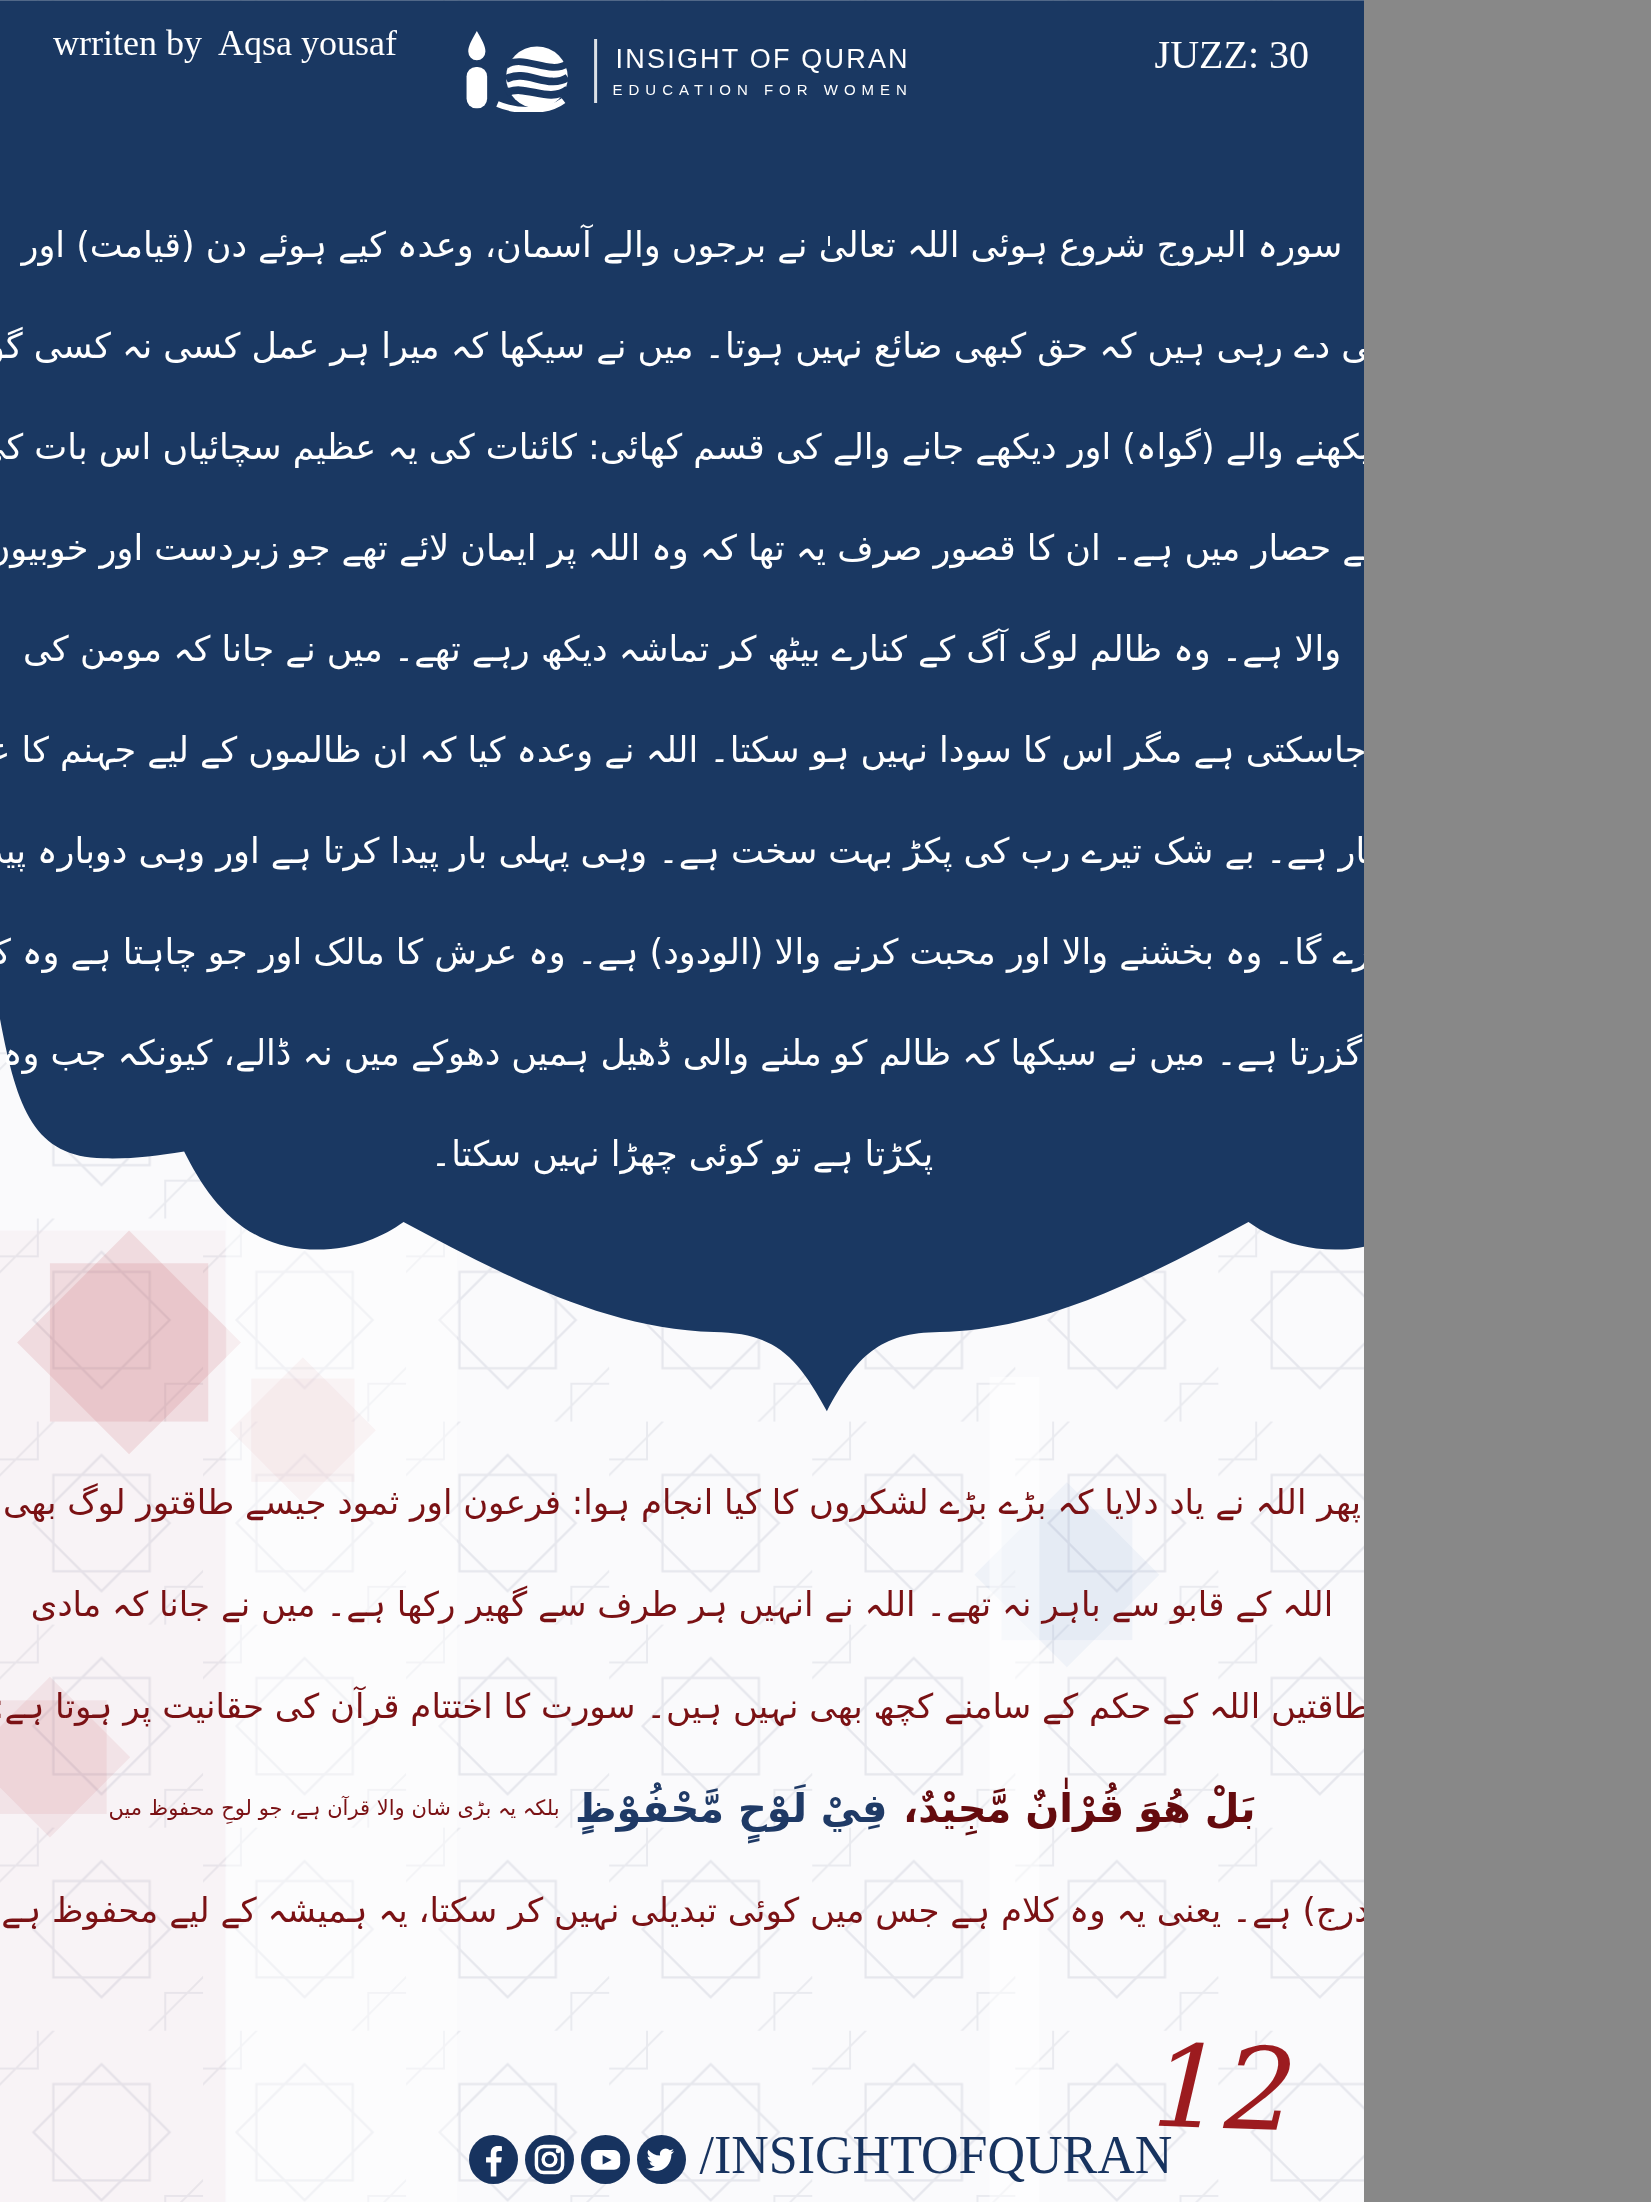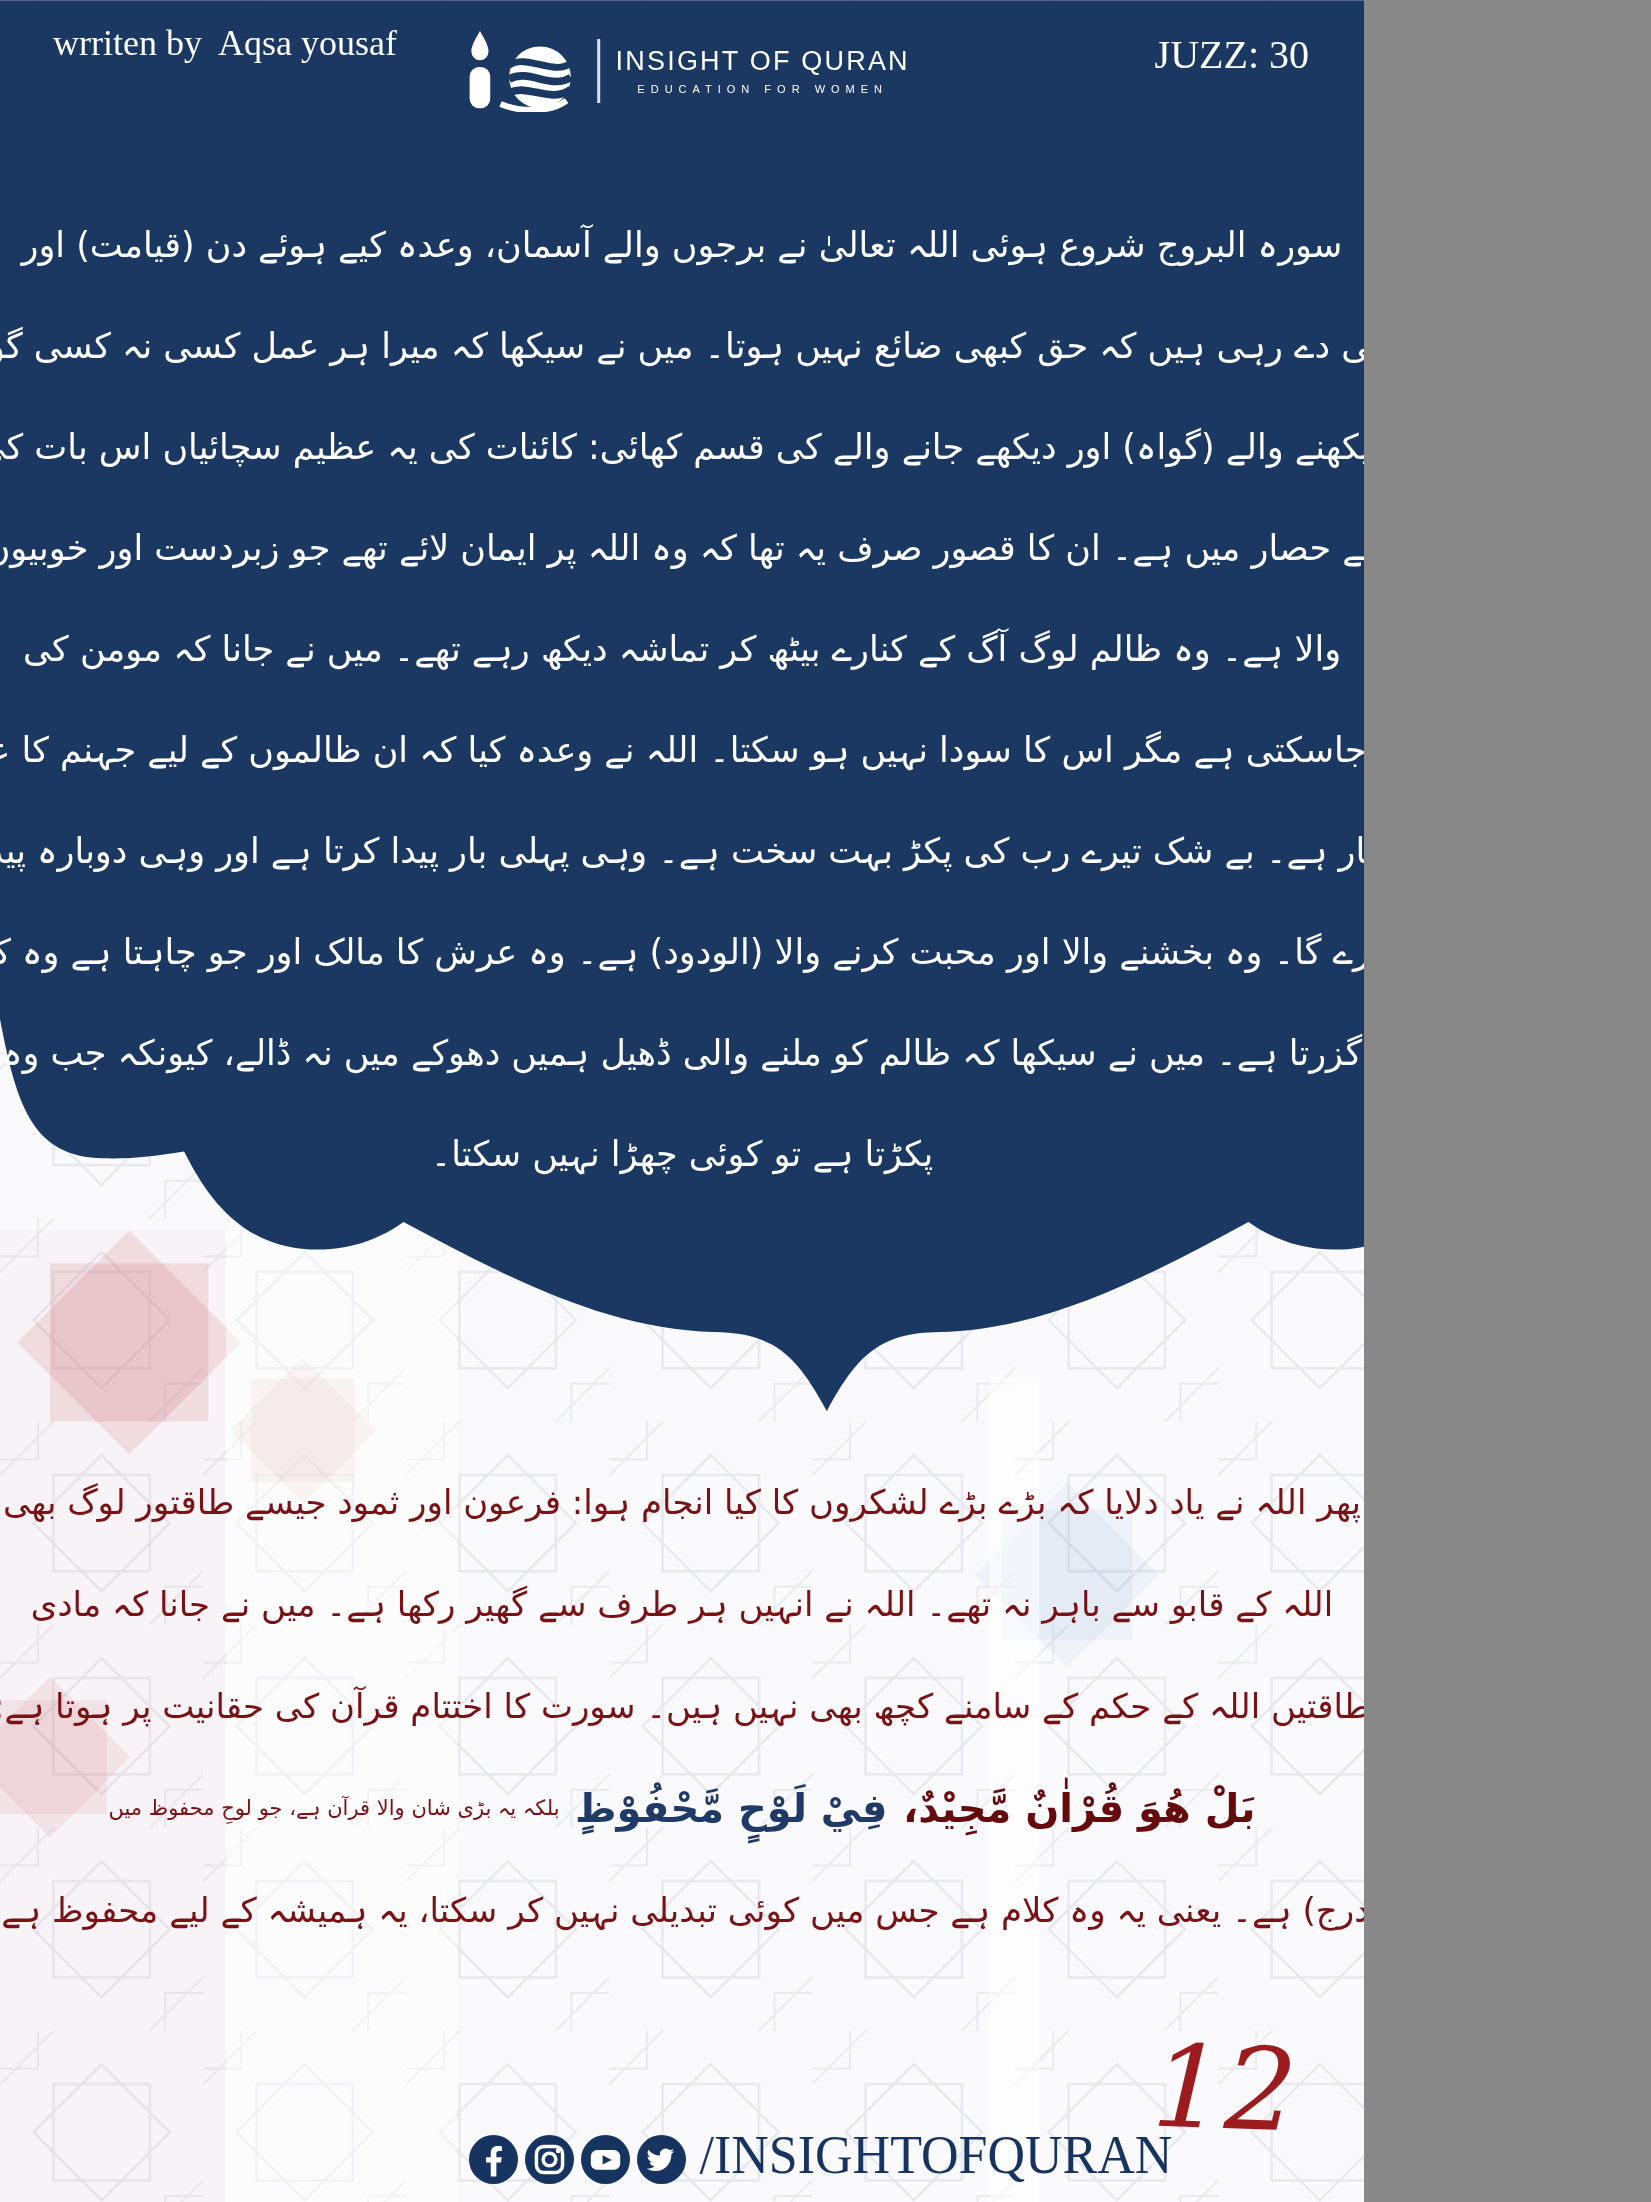--- a/index.html
+++ b/index.html
@@ -14,21 +14,21 @@
   
   .written-by{position:absolute;left:53px;top:22.4px;color:var(--white);
     font-family:"Liberation Serif",serif;font-size:36px;white-space:pre;z-index:5;}
   .juzz{position:absolute;right:55px;top:31px;color:var(--white);
     font-family:"Liberation Serif",serif;font-size:40px;z-index:5;}
   .logo{position:absolute;left:50%;transform:translateX(-50%);top:29px;display:flex;
     align-items:center;gap:15.5px;z-index:5;}
   .logo-bar{width:3.4px;height:64px;background:rgba(255,255,255,.85);}
   .logo-text{display:flex;flex-direction:column;align-items:center;}
   .logo-title{color:var(--white);font-weight:normal;font-size:27px;letter-spacing:2.2px;white-space:nowrap;}
-  .logo-sub{color:var(--white);font-size:11px;letter-spacing:6px;margin-top:6px;white-space:nowrap;}
+  .logo-sub{color:var(--white);font-size:15px;letter-spacing:6px;margin-top:6px;white-space:nowrap;}
   
   .urdu{direction:rtl;text-align:center;font-family:"DejaVu Sans",sans-serif;}
   .main-block{position:absolute;left:50px;right:50px;top:194px;z-index:4;}
   .main-block .line{height:101px;display:flex;align-items:center;justify-content:center;
     color:var(--white);font-size:35px;white-space:nowrap;}
   .red-block{position:absolute;left:47px;right:47px;top:1451px;z-index:3;}
   .red-block .line{height:102px;display:flex;align-items:center;justify-content:center;
     color:var(--maroon);font-size:34px;white-space:nowrap;gap:15.5px;}
   .verse-ar{font-weight:bold;font-size:40px;color:var(--verse-maroon);}
   .verse-ar.navy{color:var(--verse-navy);}

